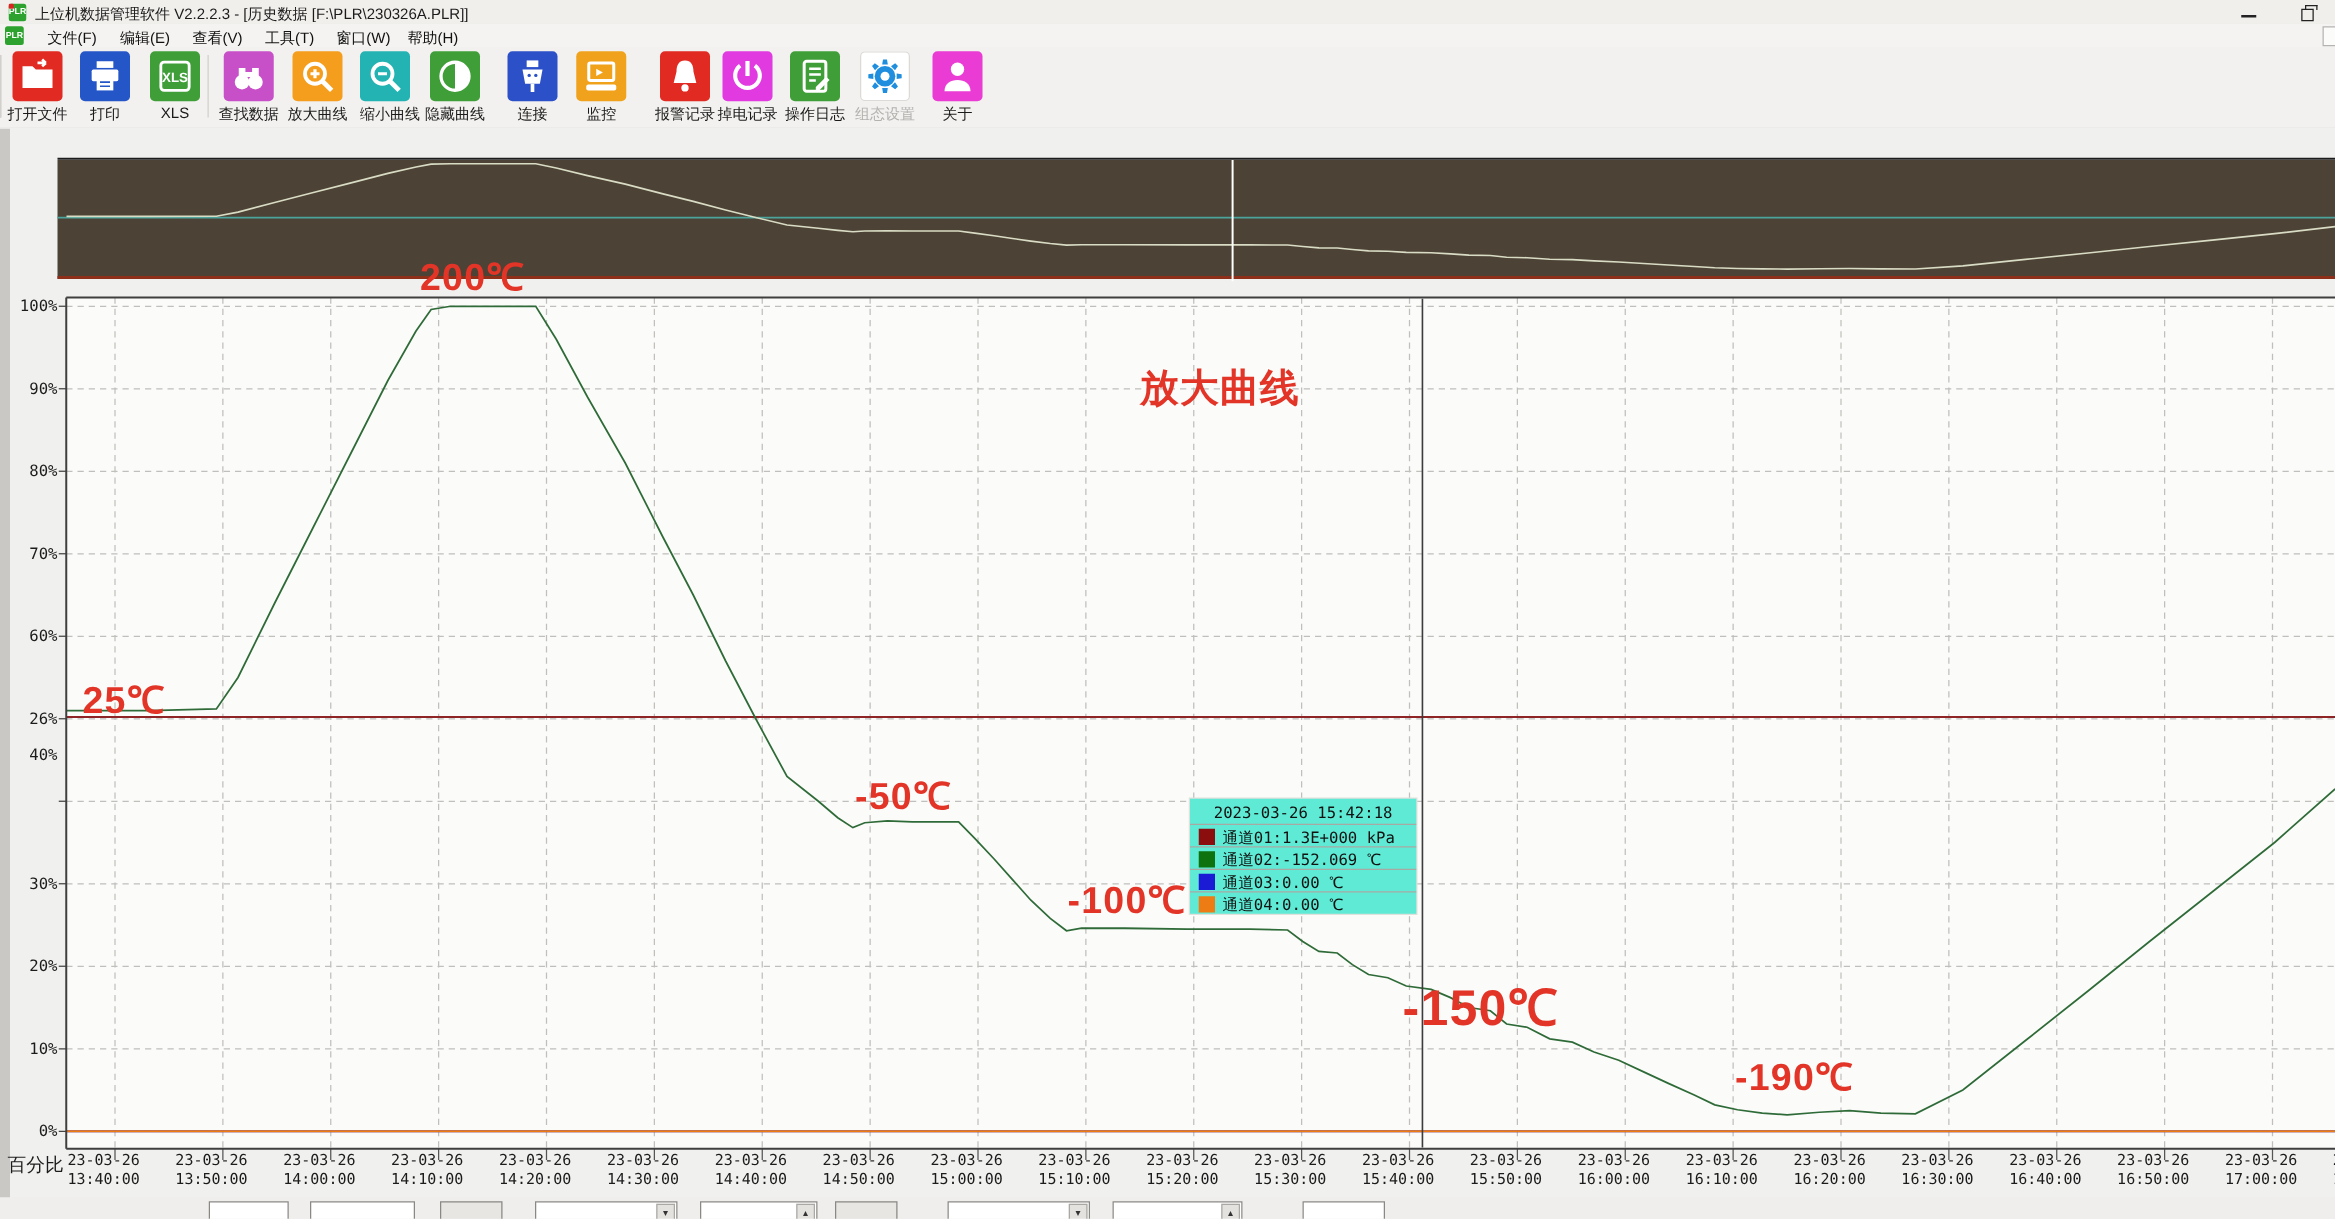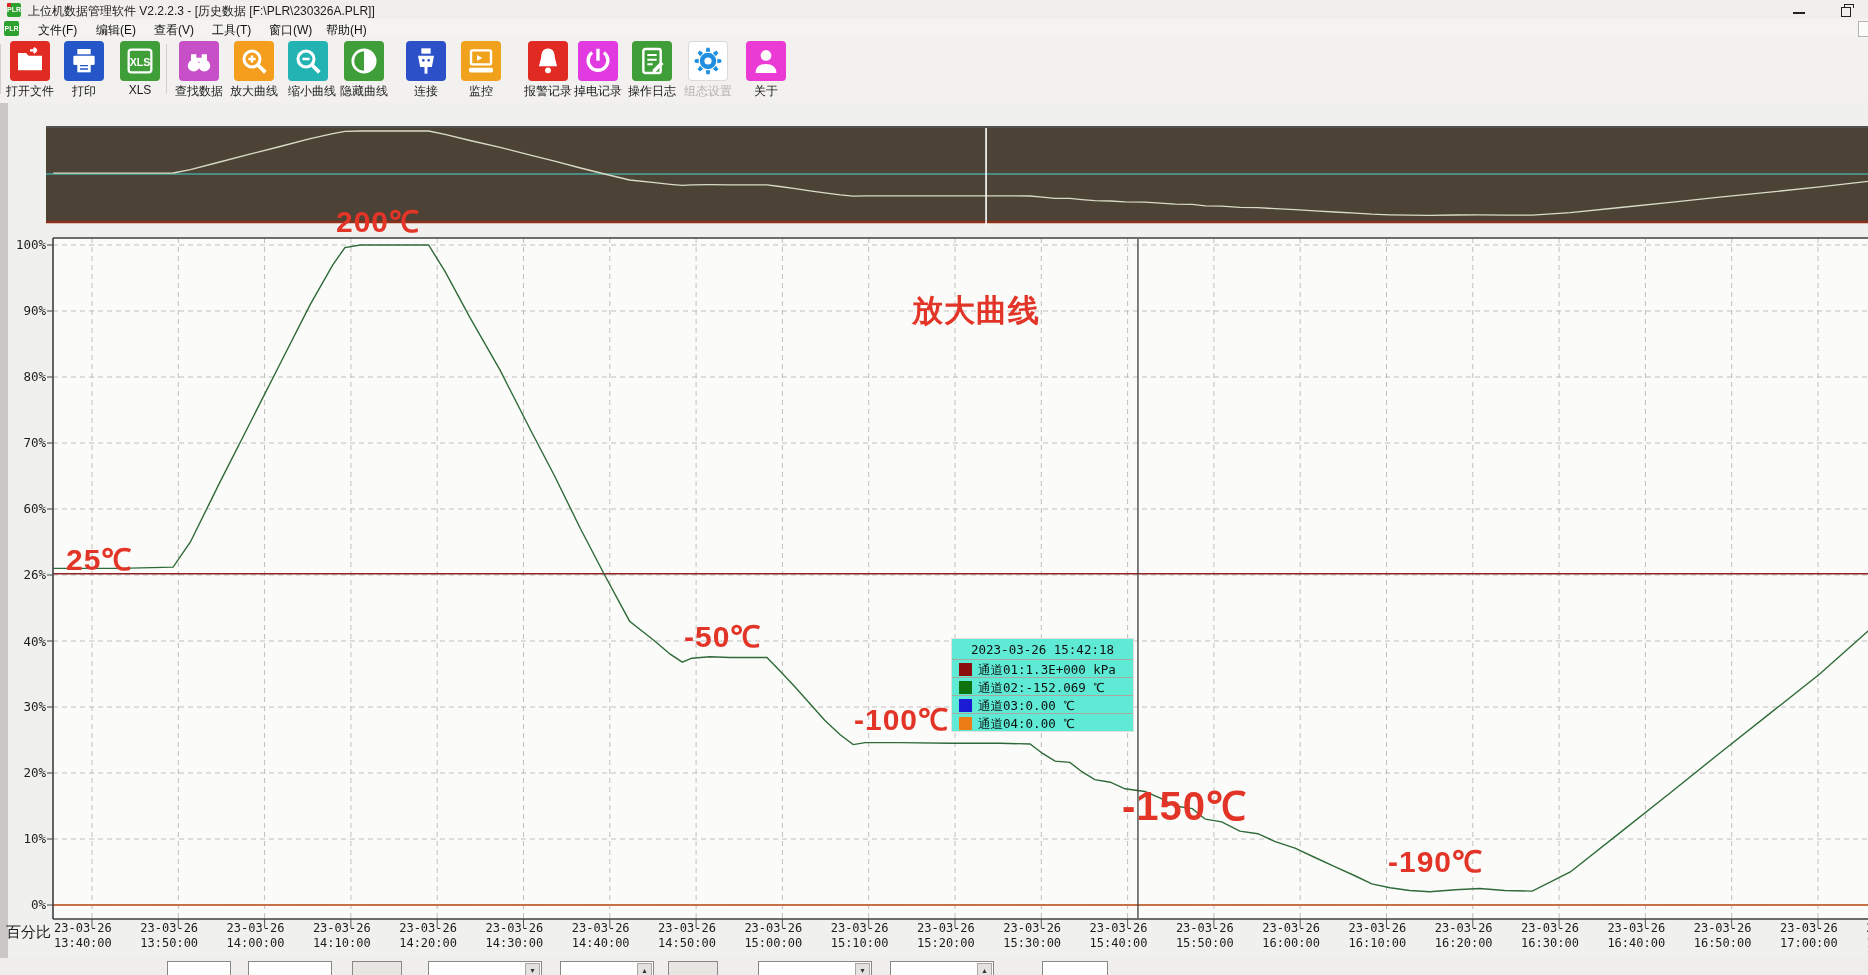--- a/index.html
+++ b/index.html
@@ -329,21 +329,21 @@
       <line x1="53" y1="919" x2="1868" y2="919" stroke="#3f3f3f" stroke-width="1.6"></line>
     </svg>
 
   <div id="labels">
       <div class="ylab" style="left: 8px; top: 237px;">100%</div>
       <div class="ylab" style="left: 8px; top: 303px;">90%</div>
       <div class="ylab" style="left: 8px; top: 369px;">80%</div>
       <div class="ylab" style="left: 8px; top: 435px;">70%</div>
       <div class="ylab" style="left: 8px; top: 501px;">60%</div>
       <div class="ylab" style="left: 8px; top: 567px;">26%</div>
-      <div class="ylab" style="left: 8px; top: 634px;">40%</div>
+      <div class="ylab" style="left: 8px; top: 596px;">40%</div>
       <div class="ylab" style="left: 8px; top: 699px;">30%</div>
       <div class="ylab" style="left: 8px; top: 765px;">20%</div>
       <div class="ylab" style="left: 8px; top: 831px;">10%</div>
       <div class="ylab" style="left: 8px; top: 897px;">0%</div>
       <div class="xlab" style="left: 54px; top: 921px;">23-03-26<br>13:40:00</div>
       <div class="xlab" style="left: 140.3px; top: 921px;">23-03-26<br>13:50:00</div>
       <div class="xlab" style="left: 226.6px; top: 921px;">23-03-26<br>14:00:00</div>
       <div class="xlab" style="left: 312.9px; top: 921px;">23-03-26<br>14:10:00</div>
       <div class="xlab" style="left: 399.2px; top: 921px;">23-03-26<br>14:20:00</div>
       <div class="xlab" style="left: 485.5px; top: 921px;">23-03-26<br>14:30:00</div>

